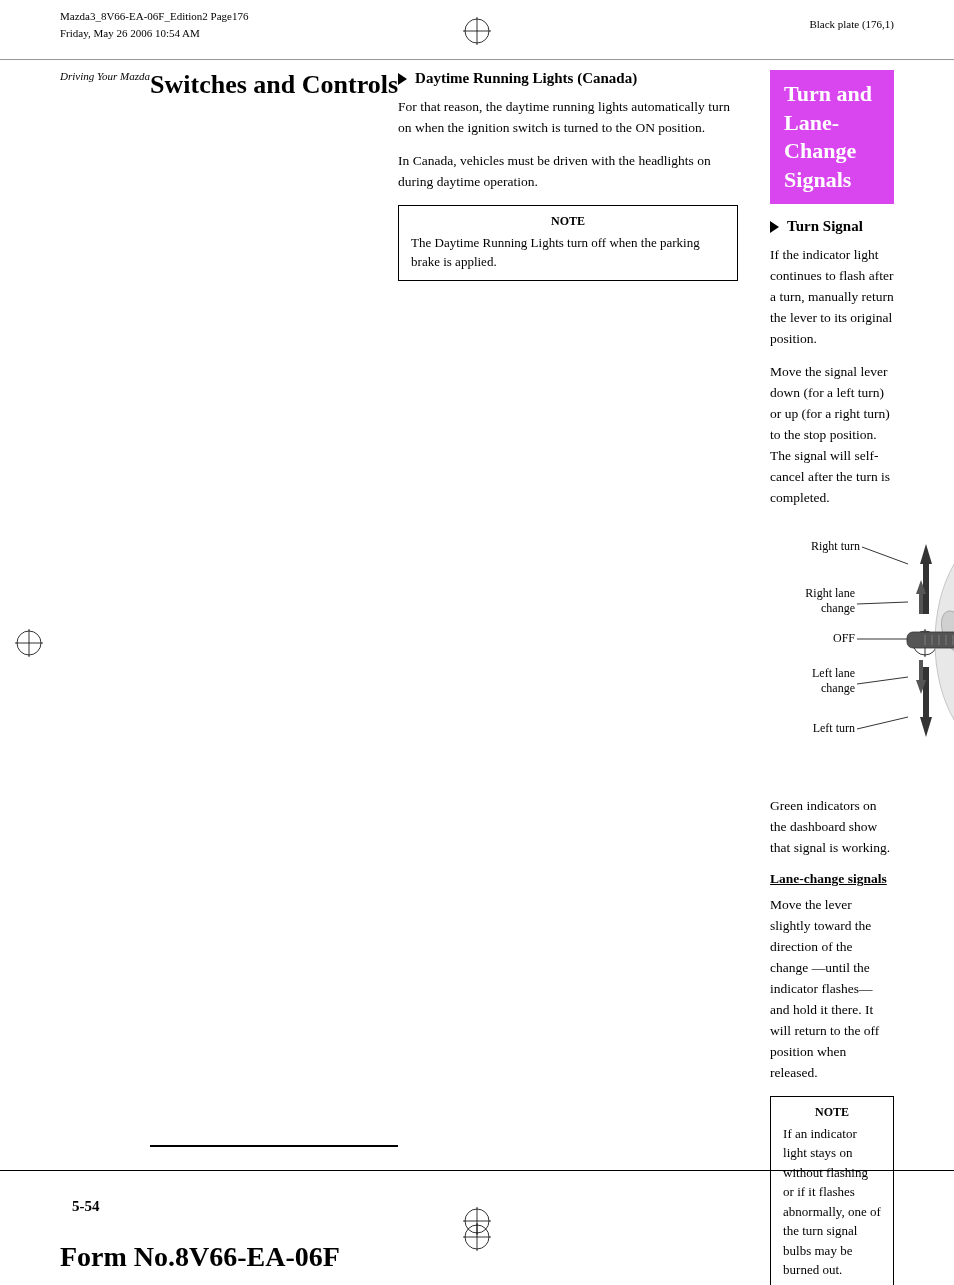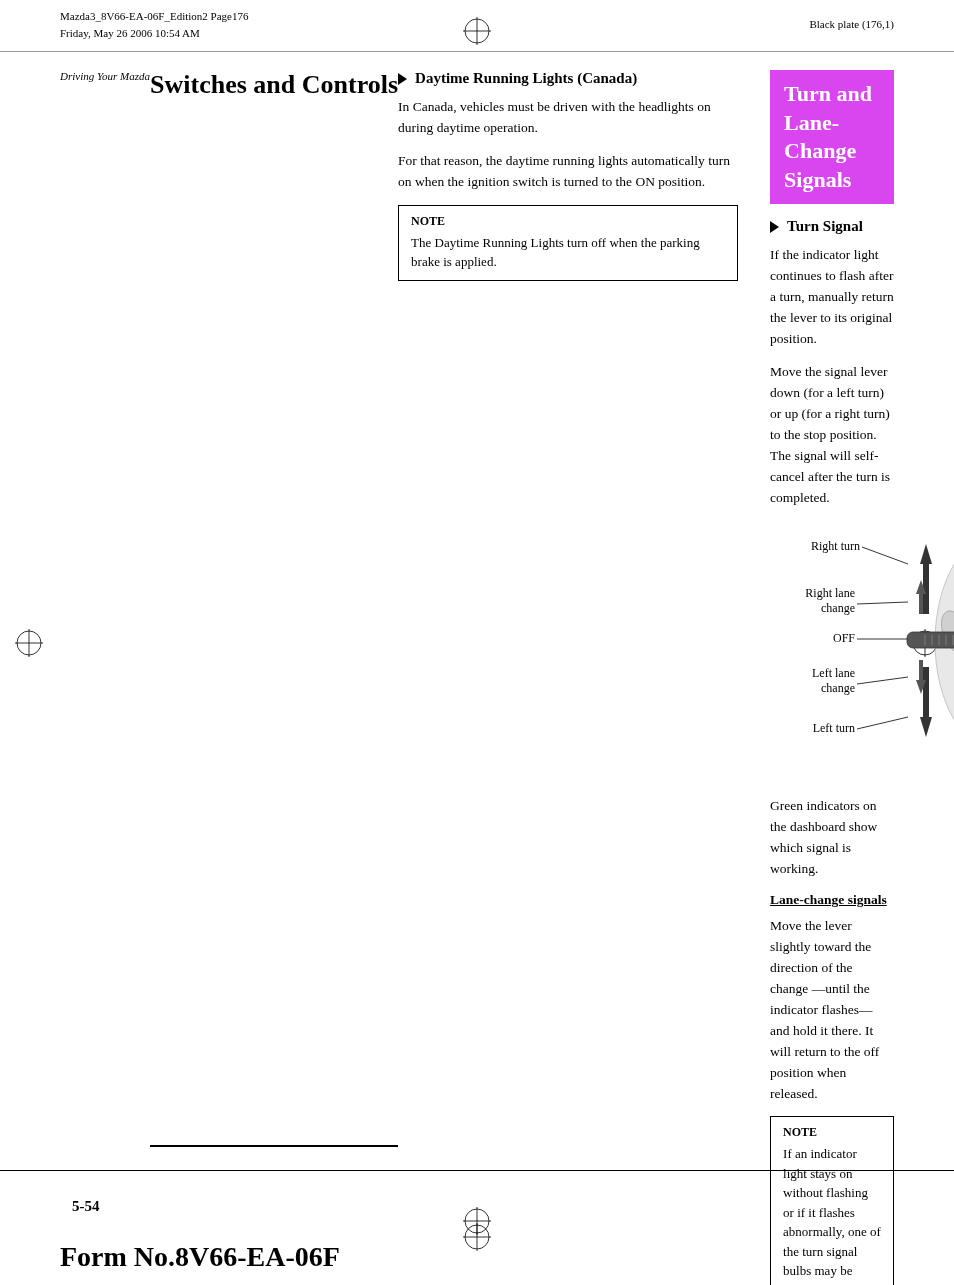--- a/index.html
+++ b/index.html
@@ -21,21 +21,21 @@
       position: relative;
       padding: 0;
     }
 
     
     .header-bar {
       position: absolute;
       top: 0;
       left: 0;
       right: 0;
-      height: 52px;
+      height: 60px;
       border-bottom: 1px solid #999;
     }
 
     .header-meta-left {
       position: absolute;
       top: 8px;
       left: 60px;
       font-size: 11px;
       line-height: 1.5;
     }
@@ -170,20 +170,21 @@
     .note-box {
       border: 1px solid #000;
       padding: 8px 12px;
       margin: 12px 0;
     }
 
     .note-label {
       font-size: 12px;
       font-weight: bold;
       margin-bottom: 4px;
+      text-align: center;
     }
 
     .note-text {
       font-size: 13px;
       line-height: 1.5;
     }
 
     
     .diagram-area {
       margin: 14px 0;
@@ -286,22 +287,22 @@
 
     <div class="two-col">
 
       <div class="col-left">
 
         <div class="subsection-heading">
           <span class="triangle"></span>
           <span>Daytime Running Lights (Canada)</span>
         </div>
 
+        <p class="body-para">For that reason, the daytime running lights automatically turn on when the ignition switch is turned to the ON position.</p>
         <p class="body-para">In Canada, vehicles must be driven with the headlights on during daytime operation.</p>
-        <p class="body-para">For that reason, the daytime running lights automatically turn on when the ignition switch is turned to the ON position.</p>
 
         <div class="note-box">
           <div class="note-label">NOTE</div>
           <div class="note-text">The Daytime Running Lights turn off when the parking brake is applied.</div>
         </div>
 
       </div>
 
       <div class="col-right">
 
@@ -365,21 +366,21 @@
 
             <line x1="125" y1="113" x2="125" y2="123" stroke="#888" stroke-width="0.8"></line>
             <line x1="132" y1="113" x2="132" y2="123" stroke="#888" stroke-width="0.8"></line>
             <line x1="139" y1="113" x2="139" y2="123" stroke="#888" stroke-width="0.8"></line>
             <line x1="146" y1="113" x2="146" y2="123" stroke="#888" stroke-width="0.8"></line>
             <line x1="153" y1="113" x2="153" y2="123" stroke="#888" stroke-width="0.8"></line>
             <line x1="160" y1="113" x2="160" y2="123" stroke="#888" stroke-width="0.8"></line>
           </svg>
         </div>
 
-        <p class="body-para">Green indicators on the dashboard show which signal is working.</p>
+        <p class="body-para">Green indicators on the dashboard show that signal is working.</p>
 
         <div class="underline-heading">Lane-change signals</div>
 
         <p class="body-para">Move the lever slightly toward the direction of the change —until the indicator flashes— and hold it there. It will return to the off position when released.</p>
 
         <div class="note-box">
           <div class="note-label">NOTE</div>
           <div class="note-text">If an indicator light stays on without flashing or if it flashes abnormally, one of the turn signal bulbs may be burned out.</div>
         </div>
 

